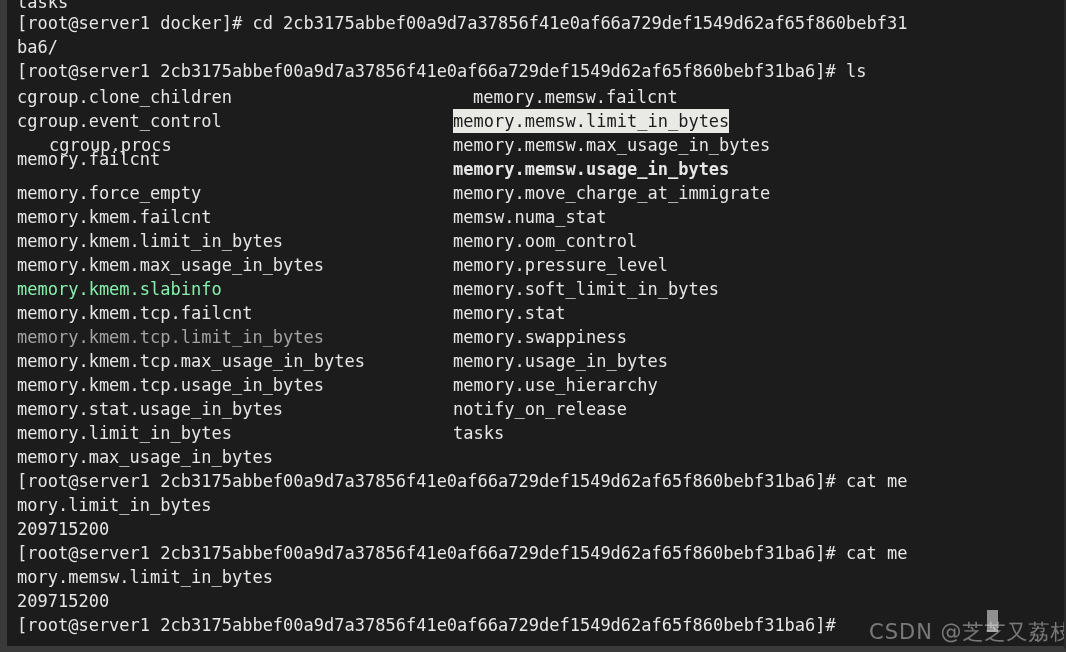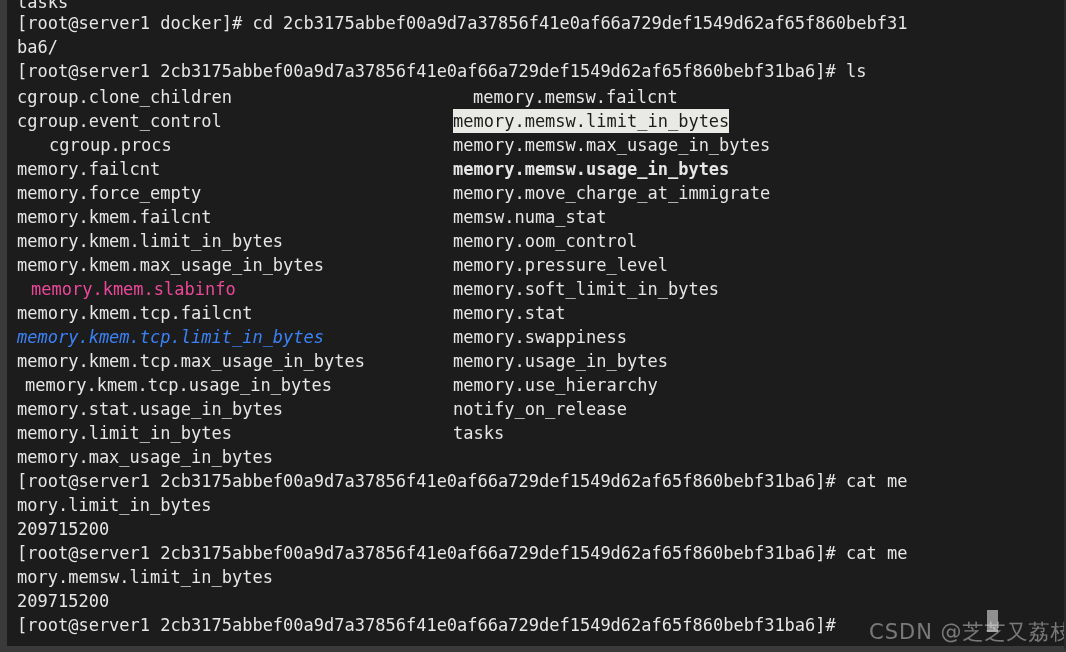--- a/index.html
+++ b/index.html
@@ -96,30 +96,30 @@
     <div class="term-line clipped-top" style="top: -10px; color: rgb(230, 230, 230);">tasks</div>
 
     <div class="term-line" style="top: 11px; color: rgb(230, 230, 230);">[root@server1 docker]# cd 2cb3175abbef00a9d7a37856f41e0af66a729def1549d62af65f860bebf31</div>
     <div class="term-line" style="top: 35px; color: rgb(230, 230, 230);">ba6/</div>
 
     <div class="term-line" style="top: 59px; color: rgb(230, 230, 230);">[root@server1 2cb3175abbef00a9d7a37856f41e0af66a729def1549d62af65f860bebf31ba6]# ls</div>
 
     <div class="col2" style="left: 10px; top: 85px; color: rgb(230, 230, 230);">cgroup.clone_children</div>
     <div class="col2" style="left: 10px; top: 109px; color: rgb(230, 230, 230);">cgroup.event_control</div>
     <div class="col2" style="left: 10px; top: 133px; color: rgb(230, 230, 230); margin-left: 32px;">cgroup.procs</div>
-    <div class="col2" style="left: 10px; top: 157px; color: rgb(230, 230, 230);">memory.failcnt</div>
+    <div class="col2" style="left: 10px; top: 147px; color: rgb(230, 230, 230);">memory.failcnt</div>
     <div class="col2" style="left: 10px; top: 181px; color: rgb(230, 230, 230);">memory.force_empty</div>
     <div class="col2" style="left: 10px; top: 205px; color: rgb(230, 230, 230);">memory.kmem.failcnt</div>
     <div class="col2" style="left: 10px; top: 229px; color: rgb(230, 230, 230);">memory.kmem.limit_in_bytes</div>
     <div class="col2" style="left: 10px; top: 253px; color: rgb(230, 230, 230);">memory.kmem.max_usage_in_bytes</div>
-    <div class="col2" style="left: 24px; top: 277px; color: #ec4899;">memory.kmem.slabinfo</div>
+    <div class="col2" style="left: 10px; top: 277px; color: #86efac;">memory.kmem.slabinfo</div>
     <div class="col2" style="left: 10px; top: 301px; color: rgb(230, 230, 230);">memory.kmem.tcp.failcnt</div>
-    <div class="col2" style="left: 10px; top: 325px; color: #3b82f6; font-style: italic;">memory.kmem.tcp.limit_in_bytes</div>
+    <div class="col2" style="left: 10px; top: 325px; color: #a3a3a3;">memory.kmem.tcp.limit_in_bytes</div>
     <div class="col2" style="left: 10px; top: 349px; color: rgb(230, 230, 230);">memory.kmem.tcp.max_usage_in_bytes</div>
-    <div class="col2" style="left: 18px; top: 373px; color: rgb(230, 230, 230);">memory.kmem.tcp.usage_in_bytes</div>
+    <div class="col2" style="left: 10px; top: 373px; color: rgb(230, 230, 230);">memory.kmem.tcp.usage_in_bytes</div>
     <div class="col2" style="left: 10px; top: 397px; color: rgb(230, 230, 230);">memory.stat.usage_in_bytes</div>
     <div class="col2" style="left: 10px; top: 421px; color: rgb(230, 230, 230);">memory.limit_in_bytes</div>
     <div class="col2" style="left: 10px; top: 445px; color: rgb(230, 230, 230);">memory.max_usage_in_bytes</div>
 
     <div class="col2" style="left: 446px; top: 85px; color: rgb(230, 230, 230); padding-left: 20px;">memory.memsw.failcnt</div>
     <div class="col2 selected" style="left: 446px; top: 109px; background: rgb(233, 233, 229); color: rgb(28, 28, 28);">memory.memsw.limit_in_bytes</div>
     <div class="col2" style="left: 446px; top: 133px; color: rgb(230, 230, 230);">memory.memsw.max_usage_in_bytes</div>
     <div class="col2" style="left: 446px; top: 157px; color: rgb(230, 230, 230); font-weight: bold;">memory.memsw.usage_in_bytes</div>
     <div class="col2" style="left: 446px; top: 181px; color: rgb(230, 230, 230);">memory.move_charge_at_immigrate</div>
     <div class="col2" style="left: 446px; top: 205px; color: rgb(230, 230, 230);">memsw.numa_stat</div>

